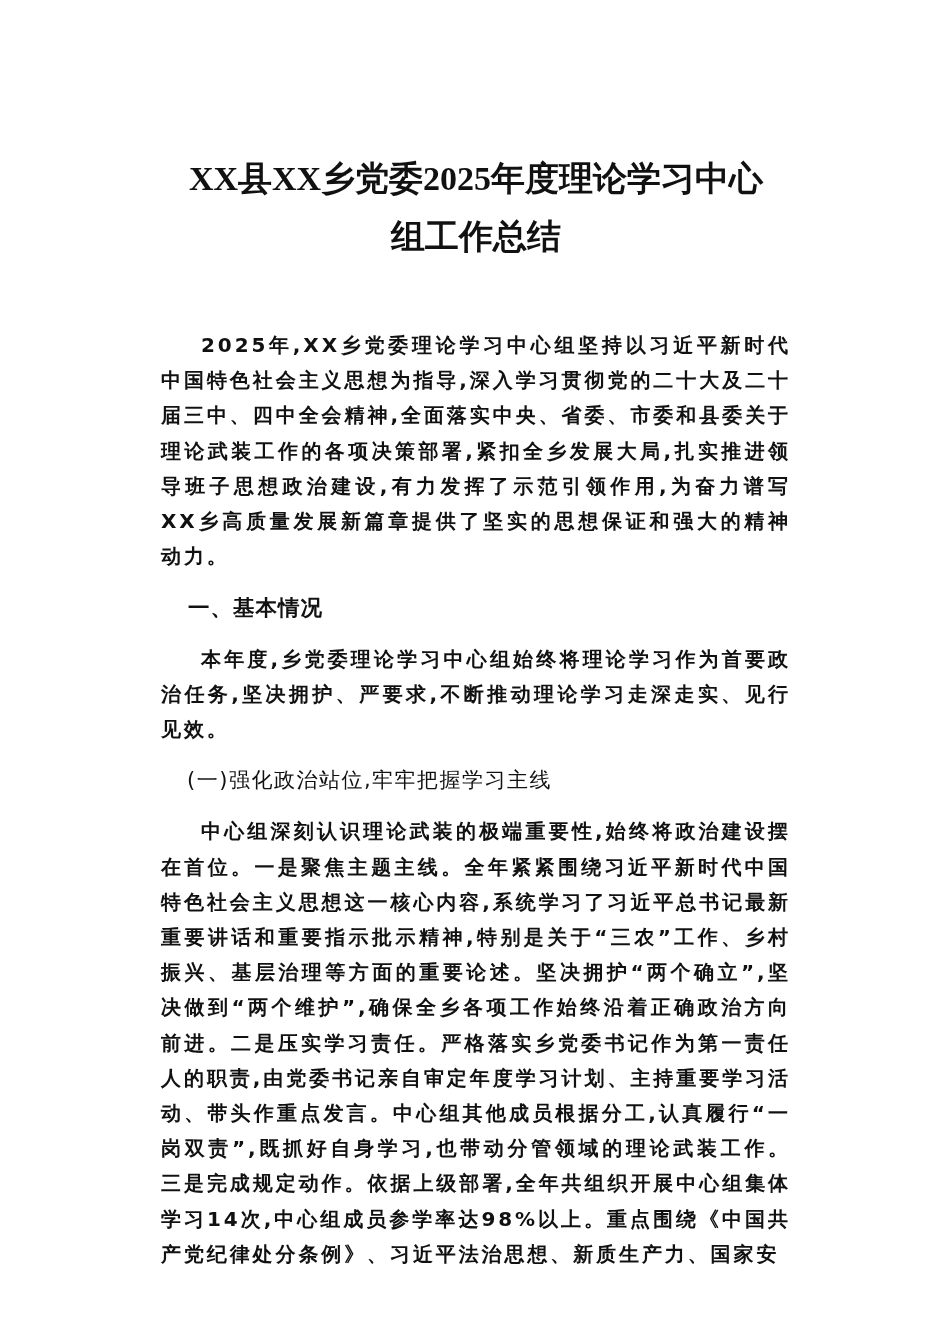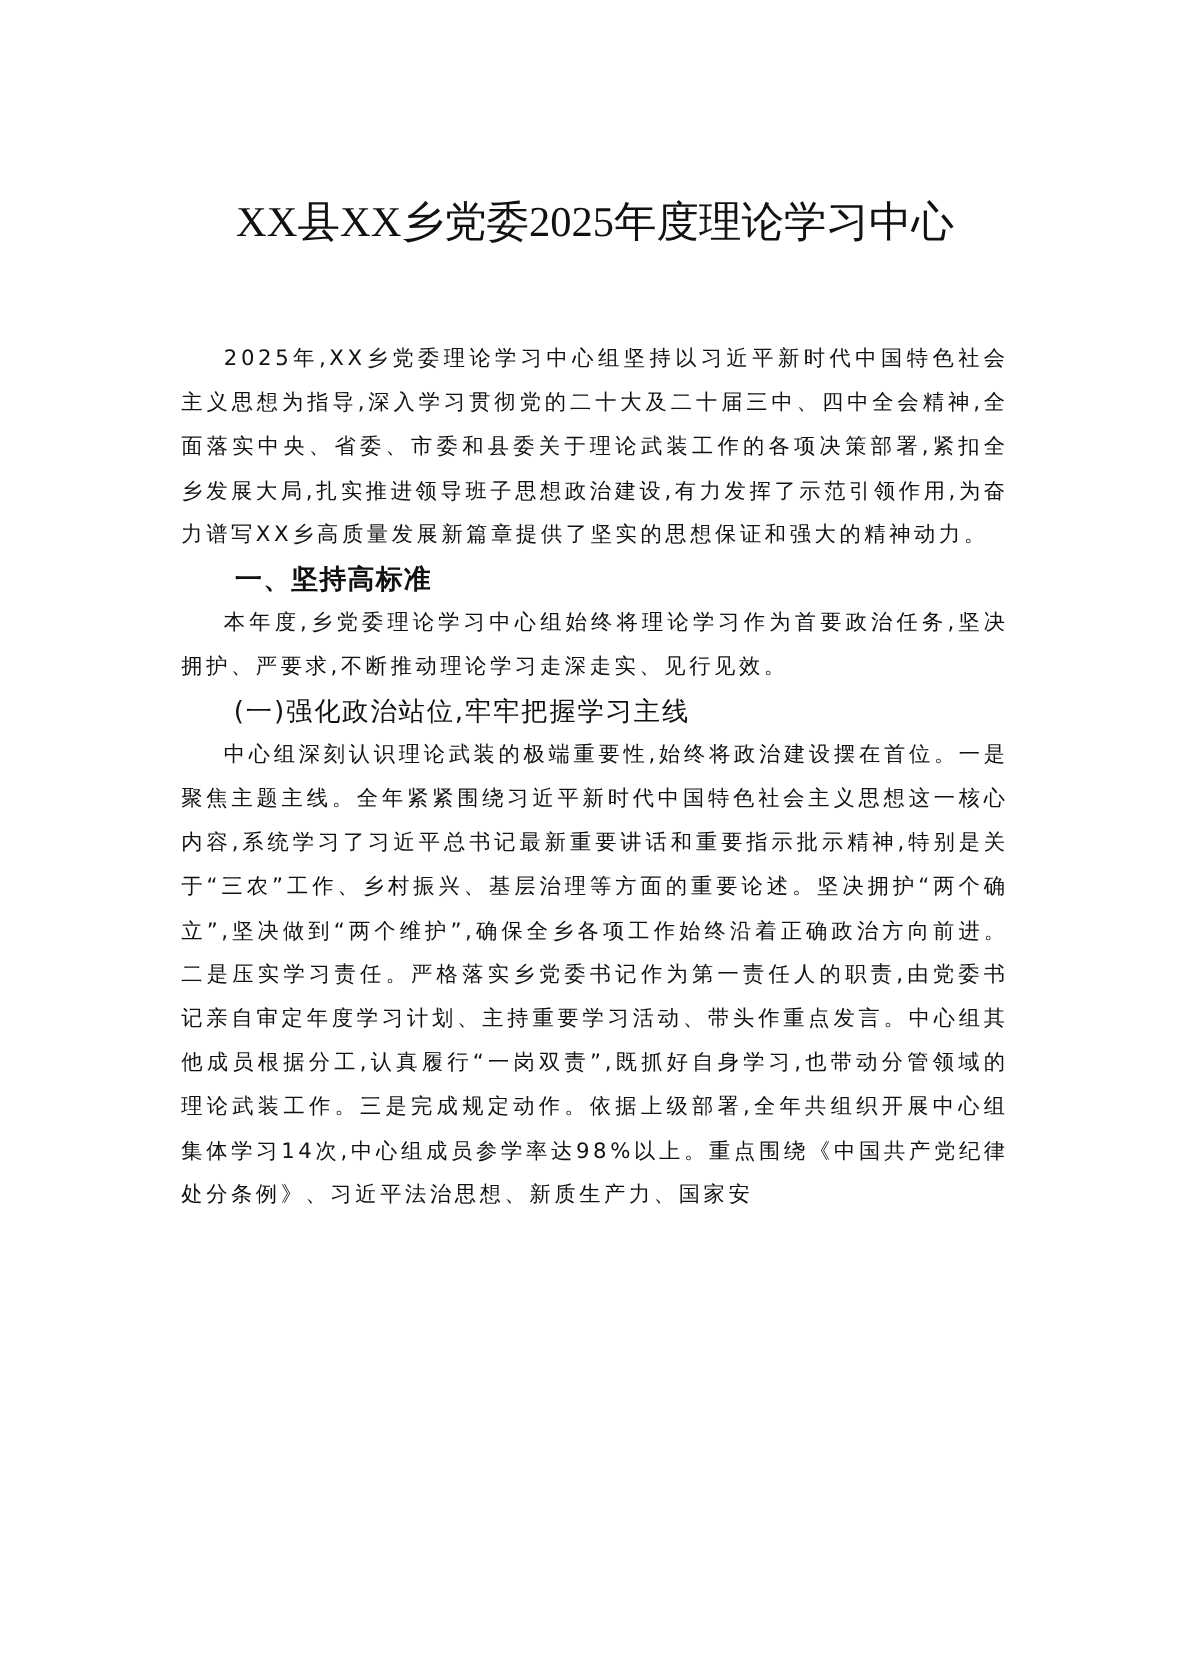--- a/index.html
+++ b/index.html
@@ -4,49 +4,50 @@
 <style>
   html, body { margin: 0; padding: 0; background: #ffffff; }
   body { width: 950px; height: 1344px; overflow: hidden; position: relative; }
   .page {
     position: absolute; left: 145px; top: 150px; width: 662px;
     color: #111;
     font-family: "DejaVu Serif", "Liberation Serif", serif;
   }
   .title {
     font-family: "Liberation Serif", "DejaVu Serif", serif;
-    font-weight: normal; font-size: 34px; text-align: center;
+    font-weight: bold; font-size: 34px; text-align: center;
     line-height: 58px; margin: 0; letter-spacing: 0px;
   }
   .title .t2 { display: block; margin-top: 0px; }
   .body { margin-top: 62px; }
   .p {
     font-family: "DejaVu Sans", sans-serif;
-    font-size: 17px; line-height: 35.2px; margin: 0;
+    font-size: 20px; line-height: 35.2px; margin: 16px;
     text-align: justify; text-align-last: left;
-    text-indent: 2em; letter-spacing: 2.9px; font-weight: 400;
+    text-indent: 2em; letter-spacing: 2.9px; font-weight: 700;
   }
   .h1 {
     font-family: "DejaVu Sans", sans-serif; font-weight: bold;
     font-size: 21.5px; line-height: 35.2px; margin: 0; text-indent: 2em;
     letter-spacing: 1px;
   }
   .h2 {
     font-family: "DejaVu Sans", sans-serif;
     font-size: 21px; line-height: 35.2px; margin: 0; text-indent: 2em;
     letter-spacing: 1.5px;
   }
 </style>
 </head>
 <body>
 
 <div class="page">
   <h1 class="title">
     <span>XX县XX乡党委2025年度理论学习中心</span>
+    <span class="t2">组工作总结</span>
   </h1>
   <div class="body">
     <p class="p">2025年,XX乡党委理论学习中心组坚持以习近平新时代中国特色社会主义思想为指导,深入学习贯彻党的二十大及二十届三中、四中全会精神,全面落实中央、省委、市委和县委关于理论武装工作的各项决策部署,紧扣全乡发展大局,扎实推进领导班子思想政治建设,有力发挥了示范引领作用,为奋力谱写XX乡高质量发展新篇章提供了坚实的思想保证和强大的精神动力。</p>
-    <p class="h1">一、坚持高标准</p>
+    <p class="h1">一、基本情况</p>
     <p class="p">本年度,乡党委理论学习中心组始终将理论学习作为首要政治任务,坚决拥护、严要求,不断推动理论学习走深走实、见行见效。</p>
     <p class="h2">(一)强化政治站位,牢牢把握学习主线</p>
     <p class="p">中心组深刻认识理论武装的极端重要性,始终将政治建设摆在首位。一是聚焦主题主线。全年紧紧围绕习近平新时代中国特色社会主义思想这一核心内容,系统学习了习近平总书记最新重要讲话和重要指示批示精神,特别是关于“三农”工作、乡村振兴、基层治理等方面的重要论述。坚决拥护“两个确立”,坚决做到“两个维护”,确保全乡各项工作始终沿着正确政治方向前进。二是压实学习责任。严格落实乡党委书记作为第一责任人的职责,由党委书记亲自审定年度学习计划、主持重要学习活动、带头作重点发言。中心组其他成员根据分工,认真履行“一岗双责”,既抓好自身学习,也带动分管领域的理论武装工作。三是完成规定动作。依据上级部署,全年共组织开展中心组集体学习14次,中心组成员参学率达98%以上。重点围绕《中国共产党纪律处分条例》、习近平法治思想、新质生产力、国家安</p>
   </div>
 </div>
 
 </body></html>

